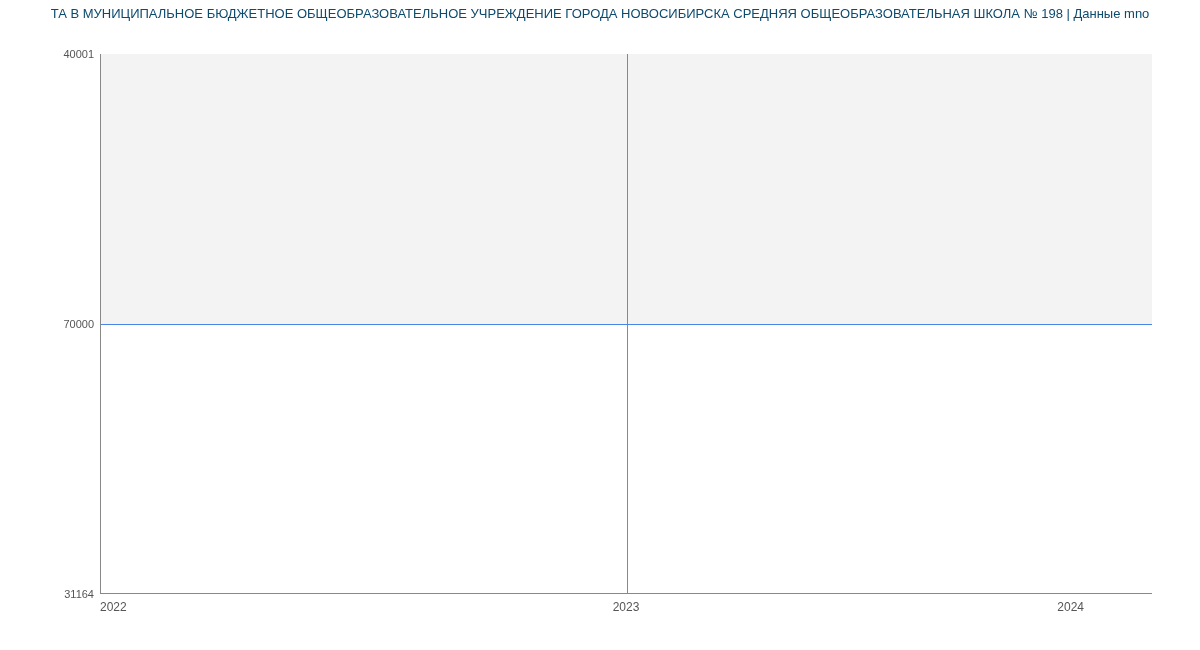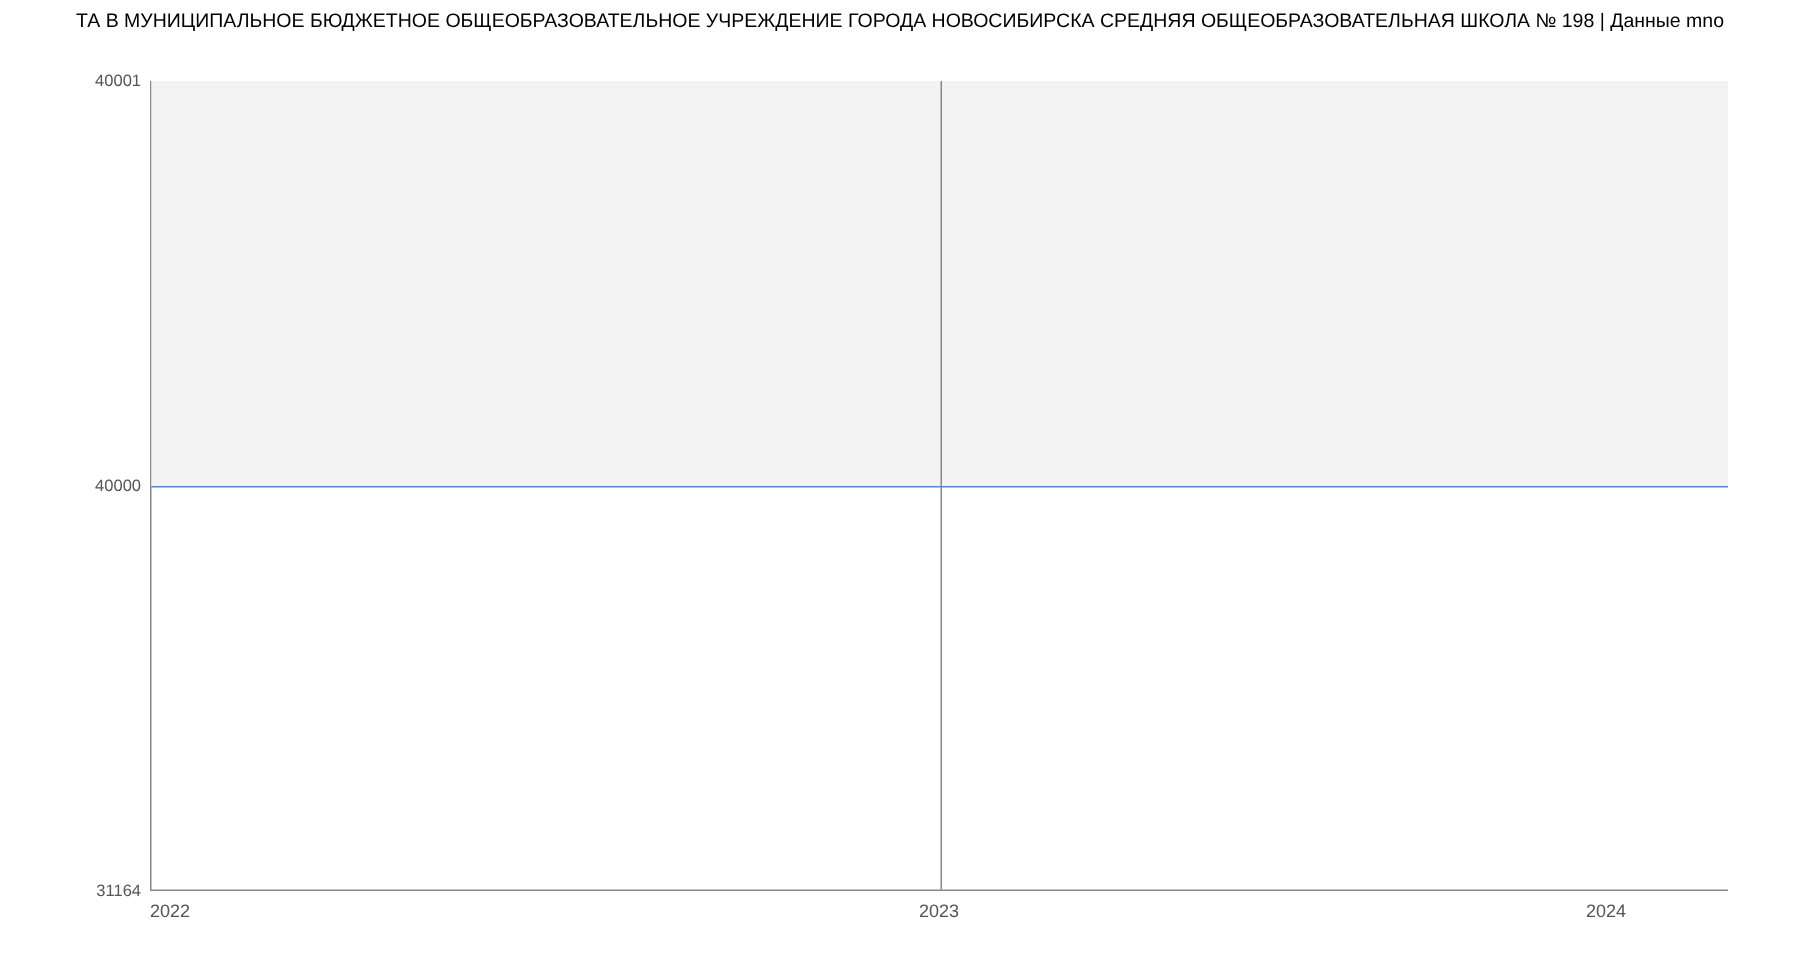--- a/index.html
+++ b/index.html
@@ -7,21 +7,21 @@
       font-family: Verdana, Geneva, sans-serif;
       background: #fff;
       width: 1200px;
       height: 650px;
       position: relative;
       overflow: hidden;
     }
     .title {
       text-align: center;
       font-size: 13px;
-      color: #000000;
+      color: #0c4a6e;
       padding-top: 6px;
       white-space: nowrap;
       overflow: hidden;
     }
     .chart-wrap {
       position: absolute;
       top: 28px;
       left: 0;
       width: 1200px;
       height: 600px;
@@ -88,19 +88,19 @@
 <div class="title">ТА В МУНИЦИПАЛЬНОЕ БЮДЖЕТНОЕ ОБЩЕОБРАЗОВАТЕЛЬНОЕ УЧРЕЖДЕНИЕ ГОРОДА НОВОСИБИРСКА СРЕДНЯЯ ОБЩЕОБРАЗОВАТЕЛЬНАЯ ШКОЛА № 198 | Данные mno</div>
 
 <div class="chart-wrap">
   <div class="plot-area">
     <div class="shaded"></div>
     <div class="mid-vert"></div>
     <div class="data-line"></div>
   </div>
 
   <div class="y-tick t-top">40001</div>
-  <div class="y-tick t-mid">40000</div>
+  <div class="y-tick t-mid">70000</div>
   <div class="y-tick t-bot">31164</div>
 
   <div class="x-tick x-0">2022</div>
   <div class="x-tick x-1">2023</div>
   <div class="x-tick x-2">2024</div>
 </div>
 
 </body></html>

